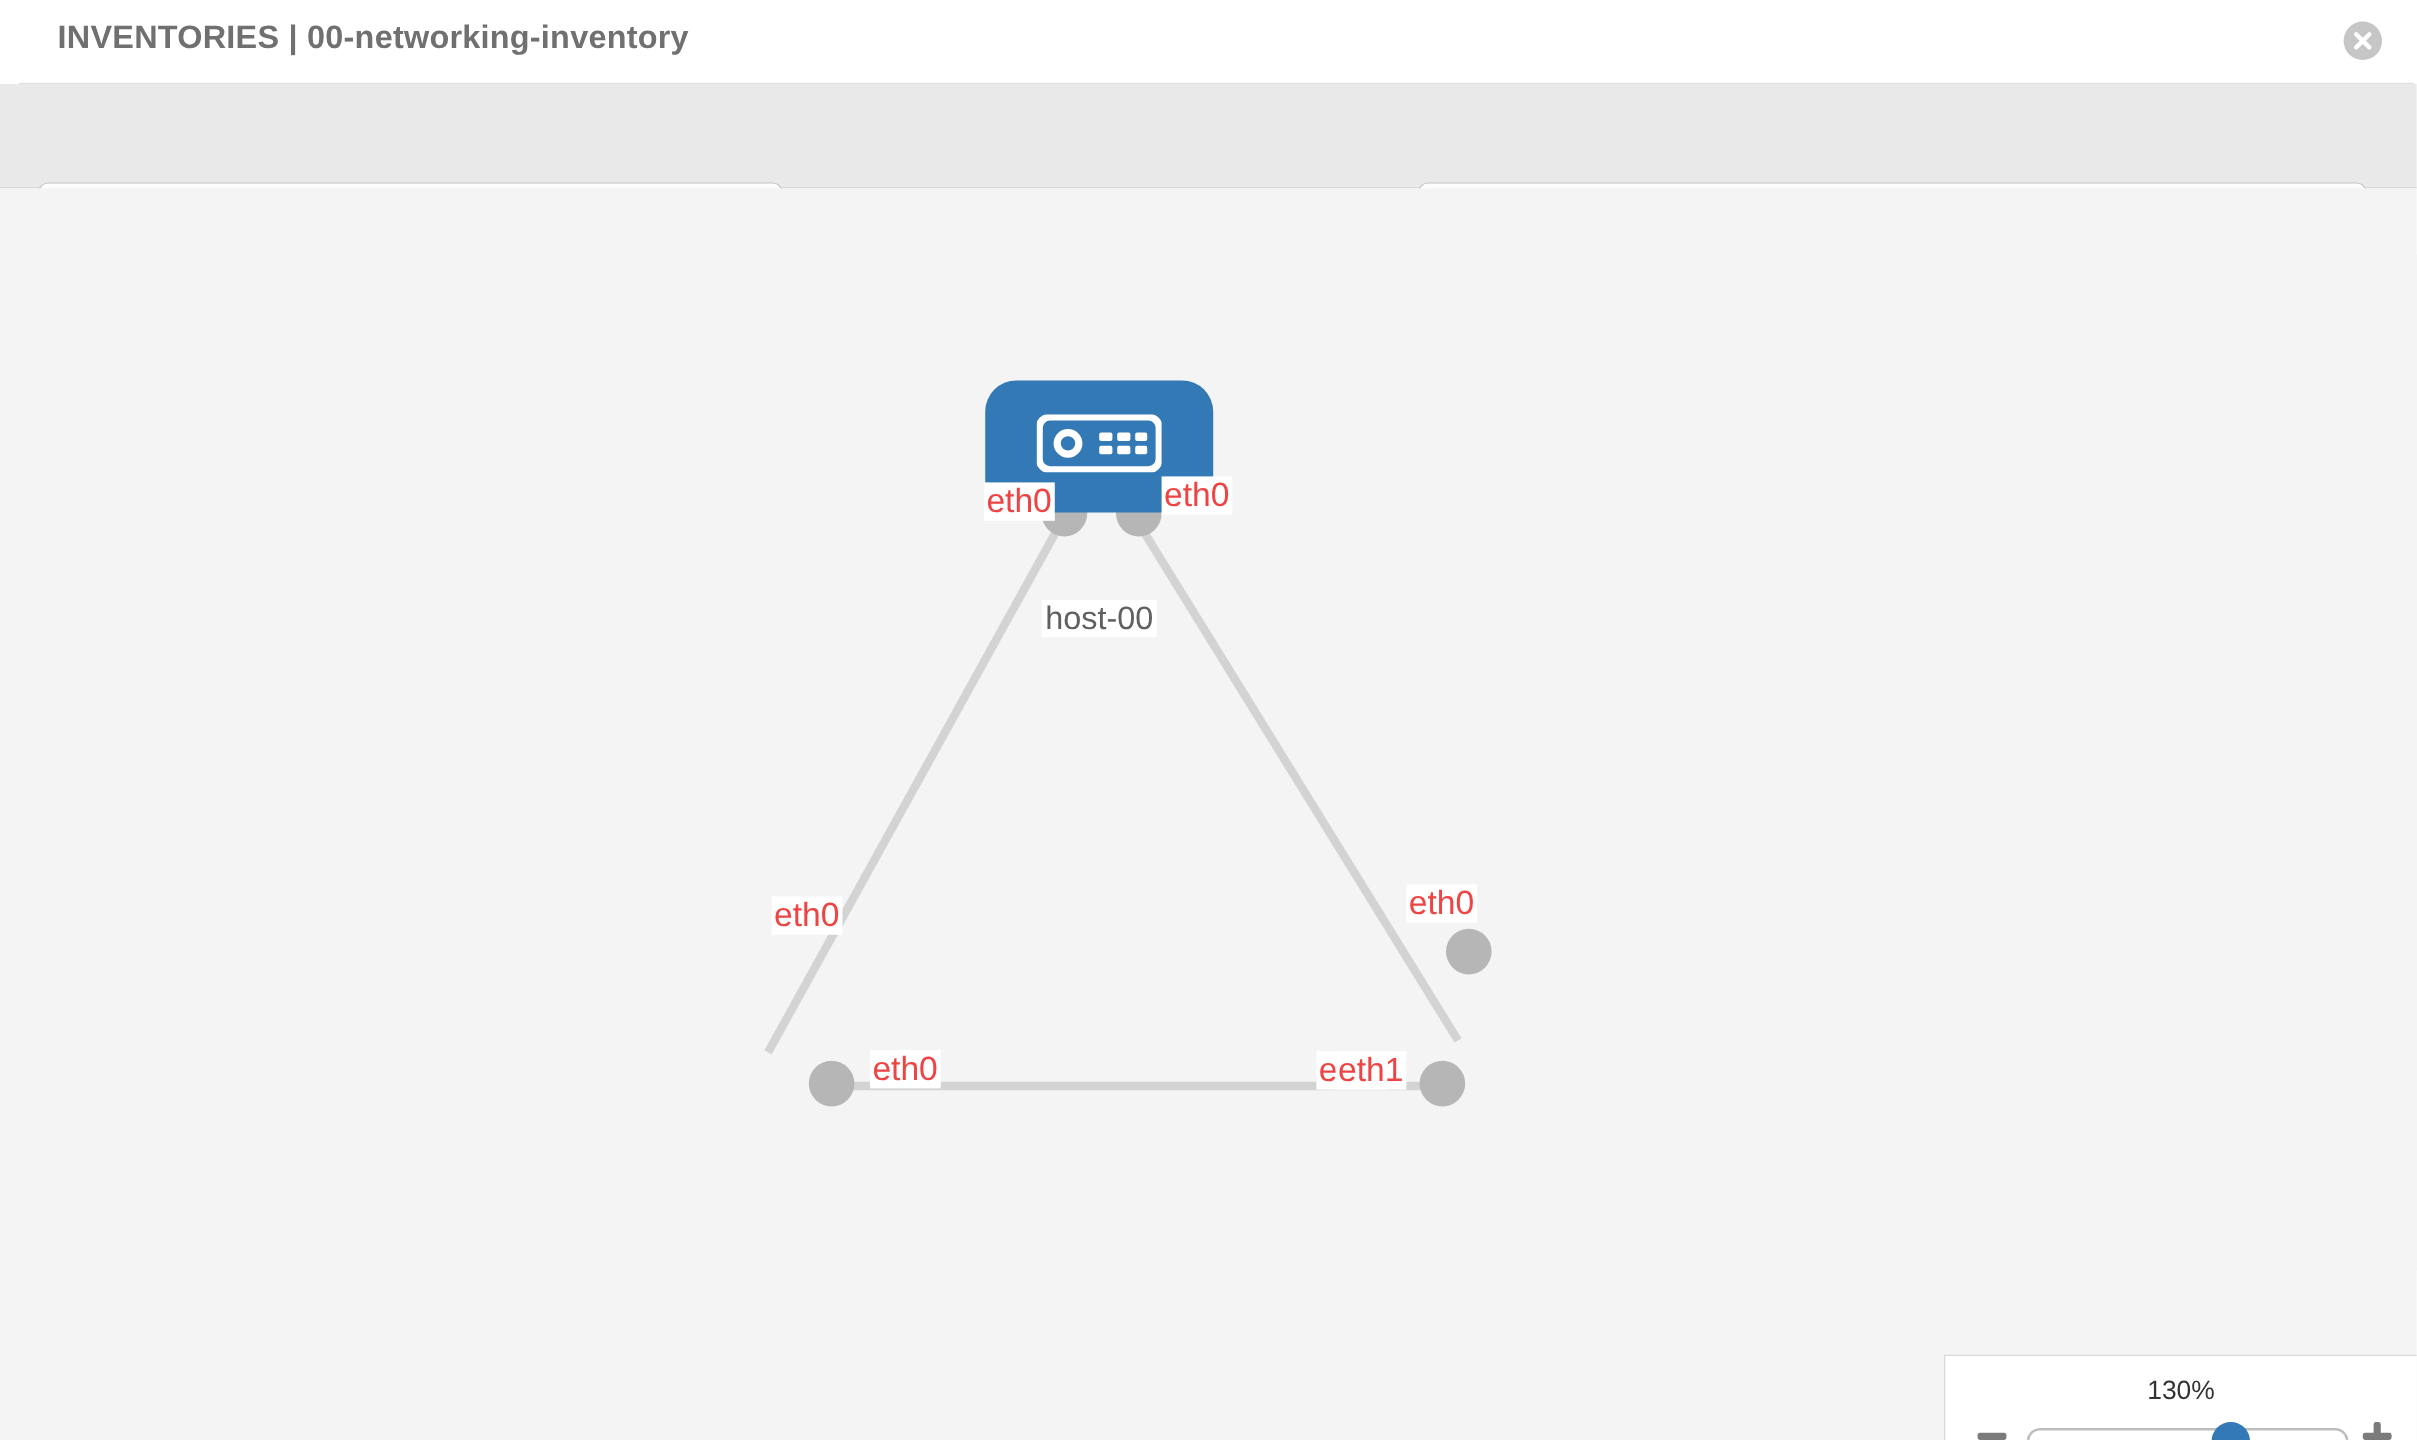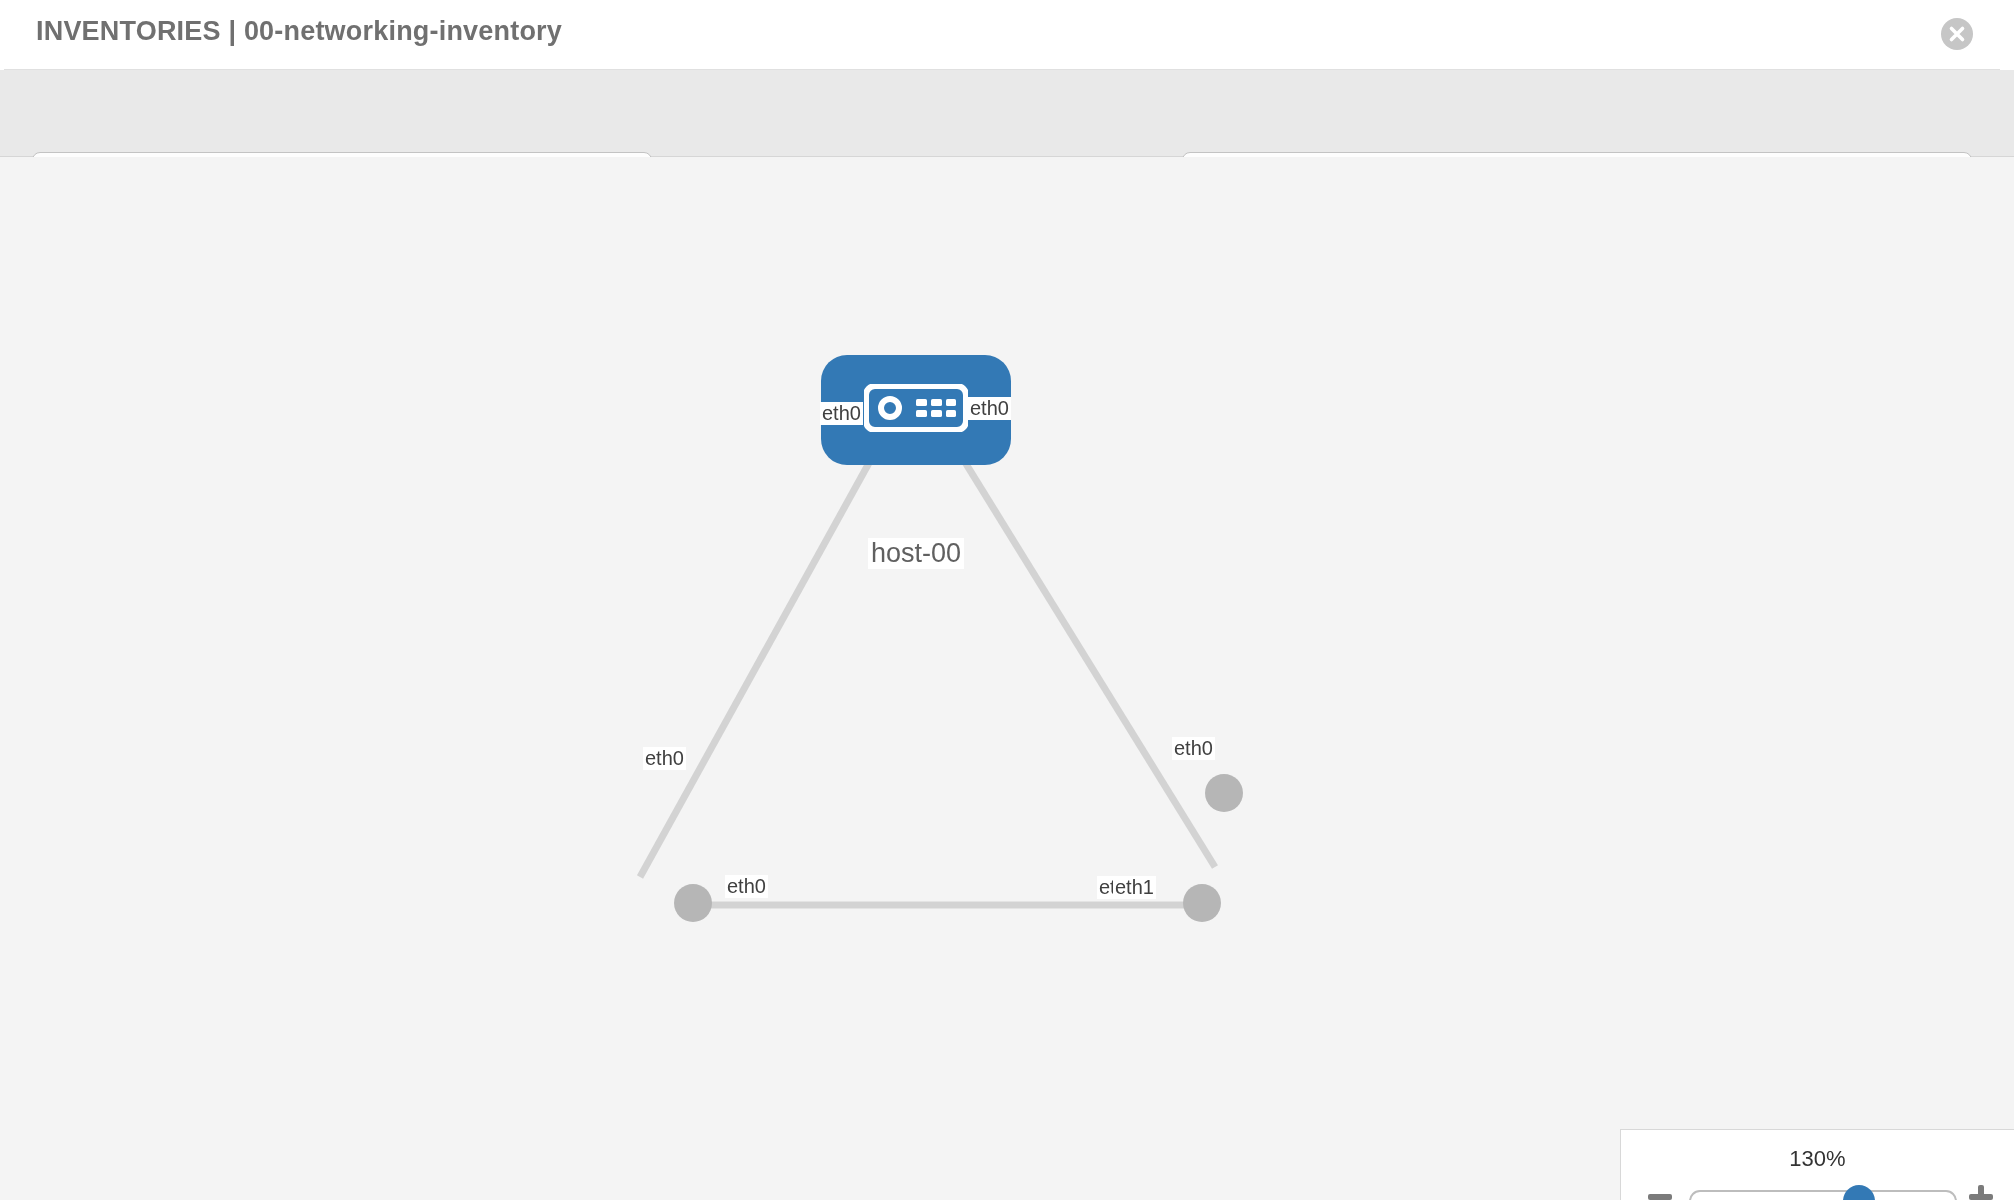--- a/index.html
+++ b/index.html
@@ -11,21 +11,21 @@
     width: 2014px;
     height: 1200px;
     font-family: "Liberation Sans", sans-serif;
     overflow: hidden;
     position: relative;
   }
 
   
   .titlebar {
     position: absolute;
-    left: 4px; top: 0;
+    left: 16px; top: 0;
     width: 1996px;
     height: 70px;
     background: #ffffff;
     border-bottom: 1px solid #e0e0e0;
     box-sizing: border-box;
   }
   .title-text {
     position: absolute;
     left: 32px; top: 16px;
     font-size: 27px;
@@ -102,21 +102,20 @@
     position: absolute;
     left: 0; top: 0;
     width: 2014px;
     height: 1043px;
   }
 
   
   .node {
     position: absolute;
     cursor: pointer;
-    margin-top: 38px;
   }
   .node-shape {
     position: absolute;
     left: 0; top: 0;
     background: #3379b5;
   }
   .shape-rounded-rect { border-radius: 26px; }
   .shape-circle { border-radius: 50%; }
   .shape-rounded-square { border-radius: 26px; }
   .node-label {
@@ -151,22 +150,22 @@
   
   .endpoint {
     position: absolute;
     width: 38px; height: 38px;
     border-radius: 50%;
     background: #b6b6b6;
     cursor: pointer;
   }
   .iface-label {
     position: absolute;
-    font-size: 20px;
-    color: #404040;
+    font-size: 28px;
+    color: #ef4444;
     background: #ffffff;
     padding: 0 2px;
     white-space: nowrap;
   }
 
   
   .zoom-panel {
     position: absolute;
     left: 1620px; top: 1081px;
     width: 394px; height: 119px;

